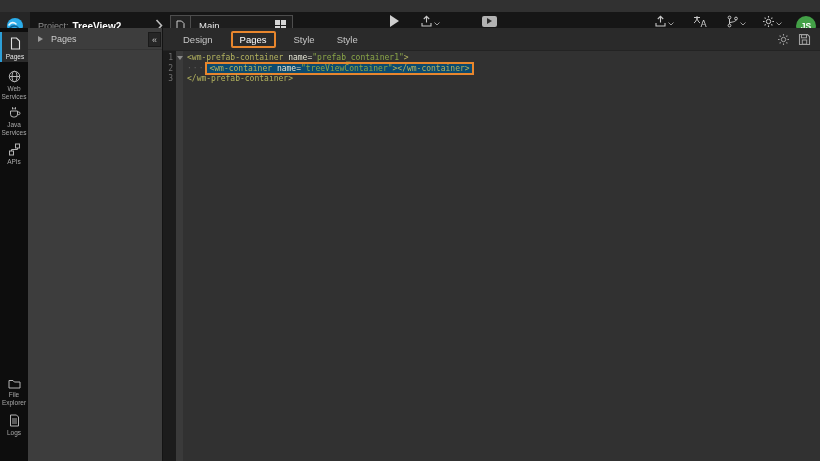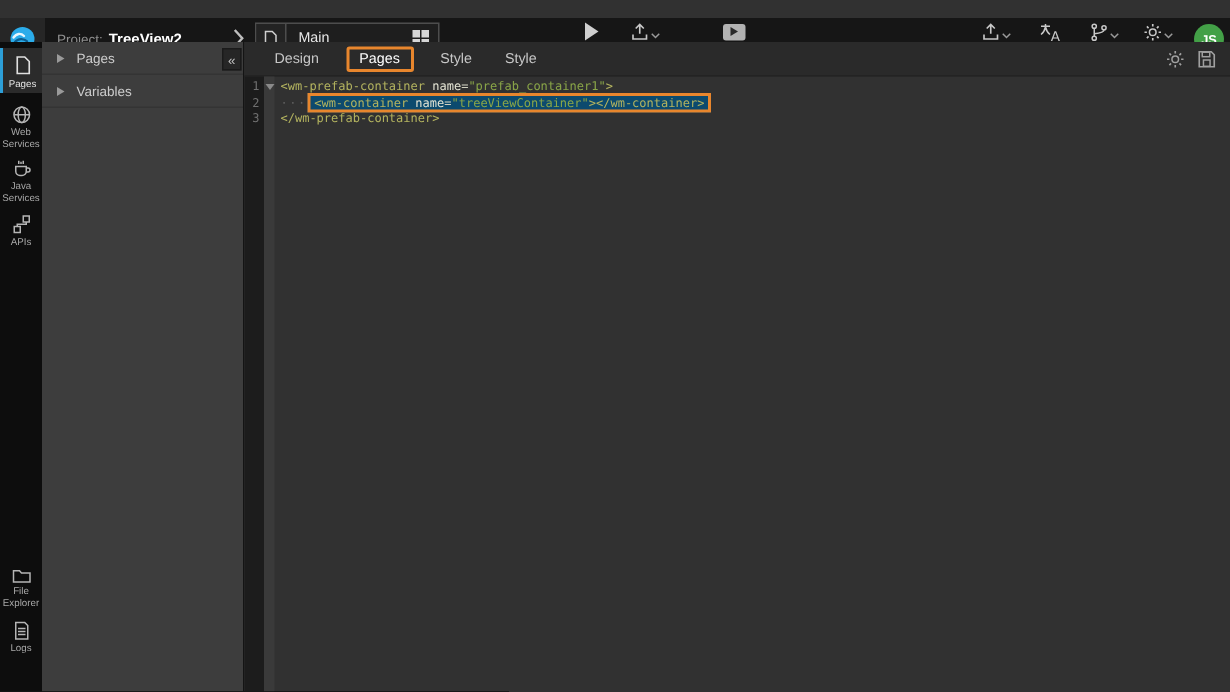--- a/index.html
+++ b/index.html
@@ -256,24 +256,20 @@
       </span>
       <span class="lbl">Logs</span>
     </div>
 
   </div>
 
   <div class="panel">
     <div class="panel-row">
       <span class="tri"></span>
       <span class="lbl">Pages</span>
-    </div>
-    <div class="panel-row">
-      <span class="tri"></span>
-      <span class="lbl">Variables</span>
     </div>
     <div class="panel-collapse">«</div>
   </div>
 
   <div class="editor">
     <div class="tabbar">
       <span class="ed-tab">Design</span>
       <span class="ed-tab selected">Pages</span>
       <span class="ed-tab">Style</span>
       <span class="ed-tab">Style</span>

